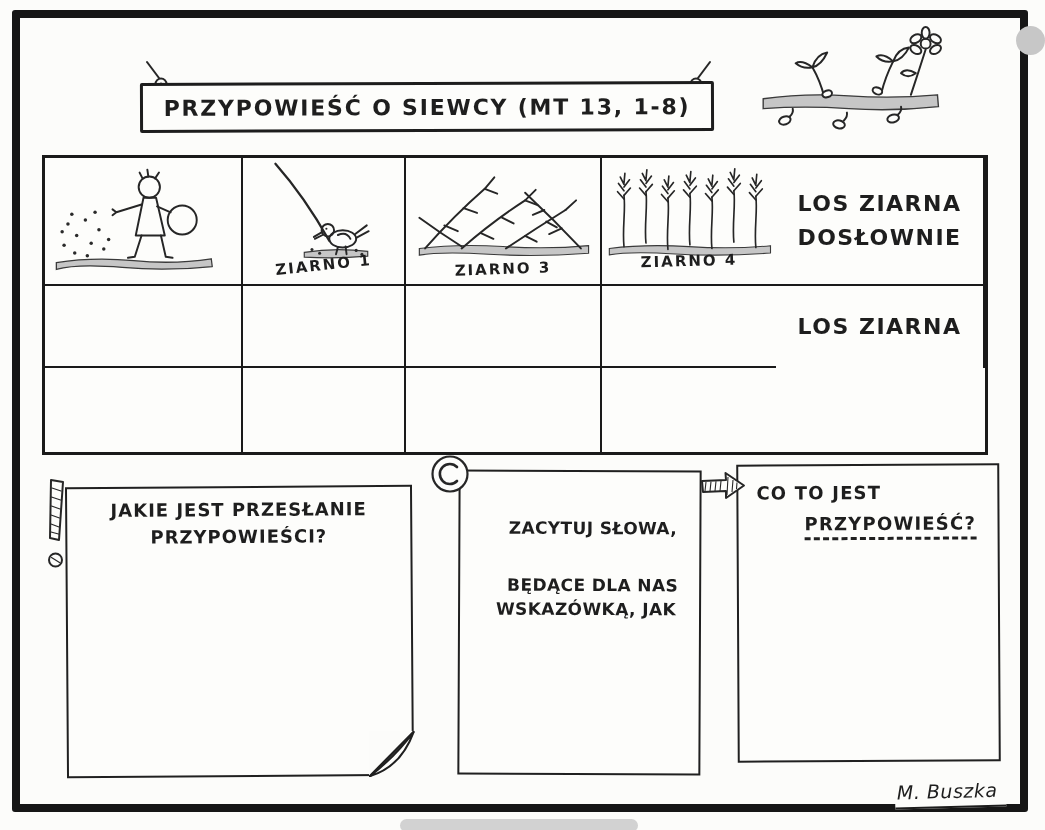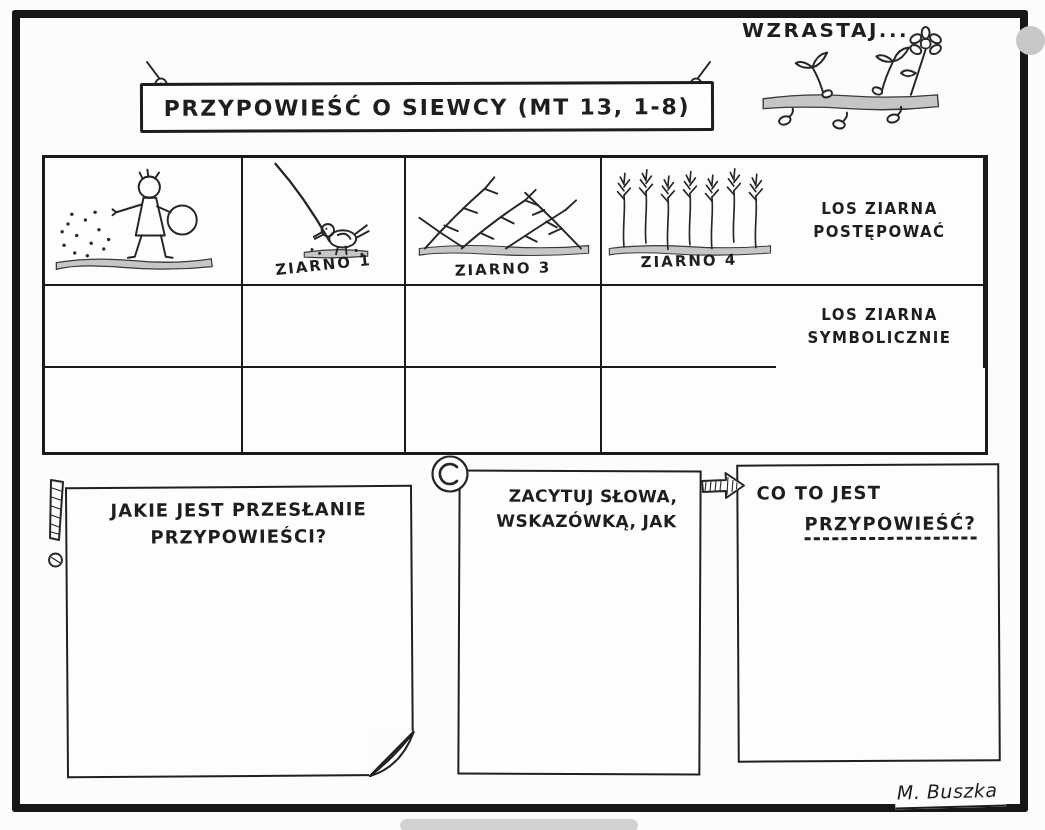--- a/index.html
+++ b/index.html
@@ -51,32 +51,32 @@
   .zlabel {
     position:absolute; bottom:6px; left:0; width:100%;
     text-align:center; font-size:15px; font-weight:bold; letter-spacing:2px;
   }
   .zlabel.z1 { transform:rotate(-6deg); bottom:10px; }
   .zlabel.z2 { transform:rotate(-1deg); }
   .zlabel.z3 { transform:rotate(-2deg); }
   .zlabel.z4 { transform:rotate(-1.5deg); bottom:14px; }
   .rowlabel {
     display:flex; flex-direction:column; align-items:center; justify-content:center;
-    font-size:15px; font-weight:bold; letter-spacing:1.5px; line-height:1.55; text-align:center;
+    font-size:22px; font-weight:bold; letter-spacing:1.5px; line-height:1.55; text-align:center;
   }
 
   
   .note { position:absolute; border:2.5px solid #202020; background:#fdfdfb; }
   .note1 { left:66px; top:486px; width:347px; height:291px; transform:rotate(-0.4deg); padding-top:8px; }
   .note1 .ntext { text-align:center; font-size:18px; font-weight:bold; letter-spacing:1px; line-height:1.5; }
   .curl { position:absolute; right:-3px; bottom:-3px; width:46px; height:46px; }
 
   .note2 { left:458px; top:470px; width:243px; height:305px; transform:rotate(0.25deg); padding-top:12px; }
   .n2line { text-align:center; font-size:17px; font-weight:bold; letter-spacing:0.4px; line-height:1.45;padding-left:13px; }
-  .n2line.ind { padding-left:26px; }
+  .n2line.ind { padding-left:26px;margin-top:32px; }
 
   .note3 { left:737px; top:464px; width:263px; height:298px; transform:rotate(-0.3deg); padding:12px 0 0 18px; }
   .n3line { font-size:18px; font-weight:bold; letter-spacing:1.2px; line-height:1.7; }
   .n3line .dashed { border-bottom:3px dashed #202020; padding-bottom:3px;margin-left:48px; }
 
   .excl { position:absolute; left:44px; top:476px; width:24px; height:104px; }
   .quote-ic { position:absolute; left:429px; top:453px; width:42px; height:42px; z-index:2; }
   .arrow-ic { position:absolute; left:699px; top:469px; width:48px; height:33px; z-index:2; }
 
   .signature {
@@ -107,21 +107,20 @@
   <svg class="pin pin-r" viewBox="0 0 30 32">
     <path class="ink" d="M26,2 L14,18" stroke-width="2"></path>
     <circle class="ink" cx="12" cy="24" r="5.5" stroke-width="2" fill="#fdfdfb"></circle>
     <circle cx="12" cy="24" r="1.6" fill="#262626"></circle>
   </svg>
 
   <div class="banner">
     <div class="banner-title">PRZYPOWIEŚĆ O SIEWCY (MT 13, 1-8)</div>
   </div>
 
-  <div class="grow-caption">WZRASTAJ...</div>
   <svg class="grow-art" viewBox="0 0 235 130">
     <path d="M8,78 Q50,72 95,75 T185,74 L186,86 Q140,91 95,88 T8,88 Z" fill="#c6c6c6" stroke="#3a3a3a" stroke-width="1.4"></path>
     <g class="ink" stroke-width="2">
       <path d="M70,76 Q66,60 58,46"></path>
       <path d="M58,46 Q47,38 41,42 Q48,48 58,46 Z"></path>
       <path d="M58,46 Q62,33 73,31 Q67,44 58,46 Z"></path>
       <ellipse cx="73" cy="73" rx="5" ry="3.4" transform="rotate(-18 73 73)" fill="#fdfdfb"></ellipse>
       <path d="M128,72 Q132,56 140,40"></path>
       <path d="M140,40 Q130,31 123,35 Q130,42 140,40 Z"></path>
       <path d="M140,40 Q145,27 156,26 Q150,38 140,40 Z"></path>
@@ -233,30 +232,29 @@
         <use href="#stalkP" transform="translate(96,-2)"></use>
         <use href="#stalkP" transform="translate(120,2)"></use>
         <use href="#stalkP" transform="translate(144,-5)"></use>
         <use href="#stalkP" transform="translate(168,1)"></use>
       </svg>
       <div class="zlabel z4">ZIARNO 4</div>
     </div>
 
     <div class="cell rowlabel">
       <div>LOS ZIARNA</div>
-      <div>POSTĘPOWAĆ</div>
+      <div>DOSŁOWNIE</div>
     </div>
     <div class="cell answer"></div>
     <div class="cell answer"></div>
     <div class="cell answer"></div>
     <div class="cell answer cl"></div>
 
     <div class="cell rowlabel rl">
       <div>LOS ZIARNA</div>
-      <div>SYMBOLICZNIE</div>
     </div>
     <div class="cell answer rl"></div>
     <div class="cell answer rl"></div>
     <div class="cell answer rl"></div>
     <div class="cell answer rl cl"></div>
   </div>
 
   <svg class="excl" viewBox="0 0 24 104">
     <g class="ink" stroke-width="2">
       <path d="M7,4 L19,6 L15,64 L6,62 Z"></path>
@@ -282,20 +280,21 @@
     </div>
   </div>
 
   <svg class="quote-ic" viewBox="0 0 42 42">
     <circle cx="21" cy="21" r="17.5" fill="#fdfdfb" stroke="#262626" stroke-width="2.2"></circle>
     <path d="M28,14 A10,10 0 1 0 28,28" fill="none" stroke="#262626" stroke-width="2.6" stroke-linecap="round"></path>
   </svg>
 
   <div class="note note2">
     <div class="n2line ind">ZACYTUJ SŁOWA,</div>
+    <div class="n2line ind">BĘDĄCE DLA NAS</div>
     <div class="n2line">WSKAZÓWKĄ, JAK</div>
   </div>
 
   <svg class="arrow-ic" viewBox="0 0 48 33">
     <path d="M3,12 L27,11 L26.5,4 L45,16.5 L27,29 L27,22 L4,23 Z" fill="#fdfdfb" stroke="#262626" stroke-width="2" stroke-linejoin="round"></path>
     <g stroke="#262626" stroke-width="1.1">
       <path d="M7,13 L6,22 M12,12.6 L11,22.3 M17,12.3 L16,22 M22,12 L21,22 M29,8 L28,26 M34,11 L33,23 M38,13.5 L37.5,20"></path>
     </g>
   </svg>
 

